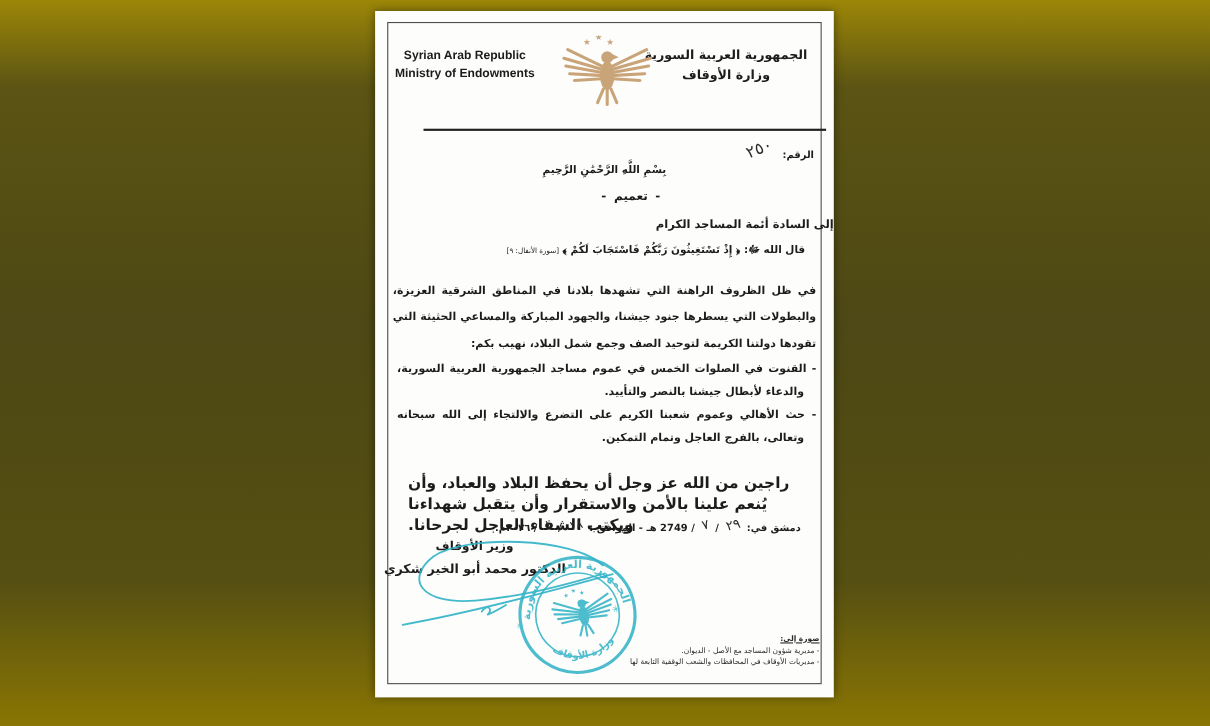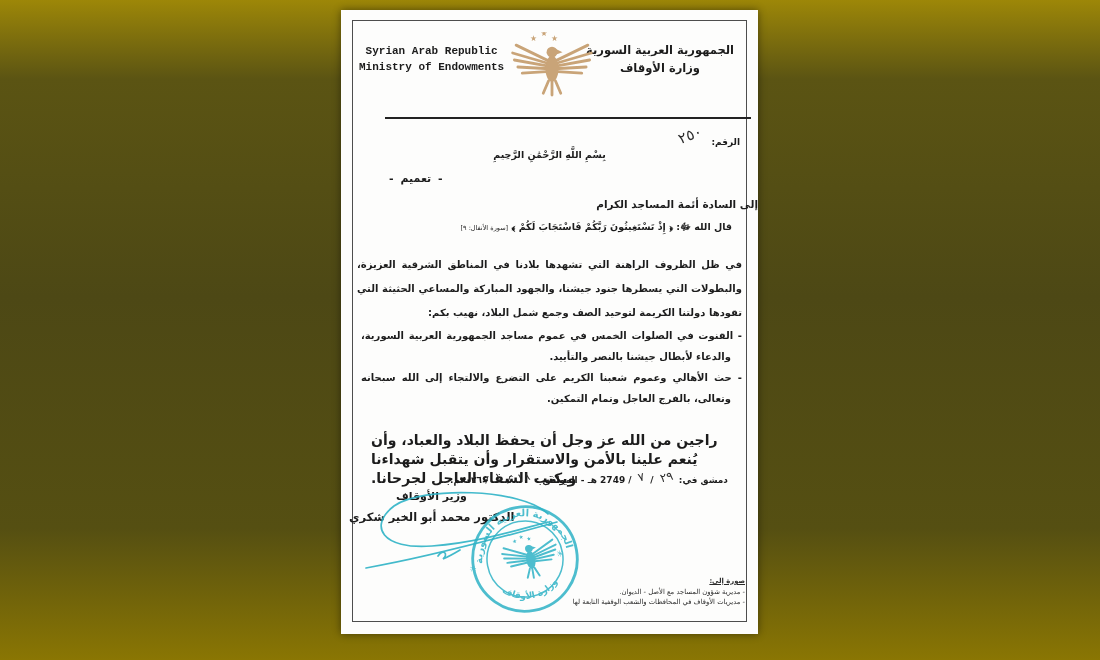--- a/index.html
+++ b/index.html
@@ -9,27 +9,27 @@
     font-family:"DejaVu Sans",sans-serif;color:#1c1c1c;
   }
   .page{
     position:absolute;left:341px;top:10px;width:417px;height:624px;
     background:#fdfdfc;box-shadow:0 0 8px rgba(0,0,0,.45);direction:rtl;
   }
   .frame{position:absolute;top:10px;left:11px;right:11px;bottom:12px;border:1.5px solid #4d4d4d;pointer-events:none;}
   .abs{position:absolute;}
   .hdr-ar{top:31px;right:24px;text-align:center;font-size:11.5px;font-weight:bold;line-height:18px;}
   .hdr-en{top:33px;left:18px;text-align:center;font-size:11px;font-weight:bold;line-height:16px;
-          font-family:Liberation Mono, monospace;direction:ltr;}
+          font-family:Liberation Sans, sans-serif;direction:ltr;}
   .emblem{top:22px;left:167px;width:88px;height:70px;color:#c9a478;}
   .divider{top:107px;left:44px;right:7px;border-top:2px solid #222;height:0;}
   .ref-row{top:127px;right:18px;font-size:9px;font-weight:bold;}
   .ref-hw{top:116px;right:56px;font-size:15px;color:#2b2b2b;transform:rotate(-22deg);letter-spacing:2px;}
   .basmala{top:139px;left:0;right:0;text-align:center;font-size:9.5px;font-weight:600;}
-  .doctype{top:162px;left:0;right:0;text-align:left;font-size:11px;font-weight:bold;word-spacing:3px;padding-left:48px;}
+  .doctype{top:162px;left:0;right:0;text-align:center;font-size:11px;font-weight:bold;word-spacing:3px;padding-left:48px;}
   .addressee{top:188px;left:0;right:0;font-size:10.5px;font-weight:bold;}
   .verse{top:211px;right:26px;font-size:9.5px;font-weight:bold;}
   .verse .vref{font-size:6.5px;font-weight:400;}
   .intro{top:243px;right:16px;left:16px;font-size:10px;font-weight:bold;line-height:24px;text-align:justify;}
   .bullets{top:315px;right:16px;left:20px;font-size:10px;font-weight:bold;line-height:21px;}
   .bullet{padding-right:11px;text-indent:-11px;text-align:justify;}
   .closing{top:421px;right:30px;left:30px;text-align:left;font-size:14px;font-weight:bold;line-height:19px;}
   .dateline{top:462px;right:30px;font-size:9px;font-weight:bold;white-space:nowrap;}
   .hw{display:inline-block;font-weight:400;font-size:12px;color:#2b2b2b;transform:rotate(-14deg);position:relative;top:-2px;margin:0 3px;}
   .sig-title{top:480px;left:55px;font-size:11px;font-weight:bold;}

